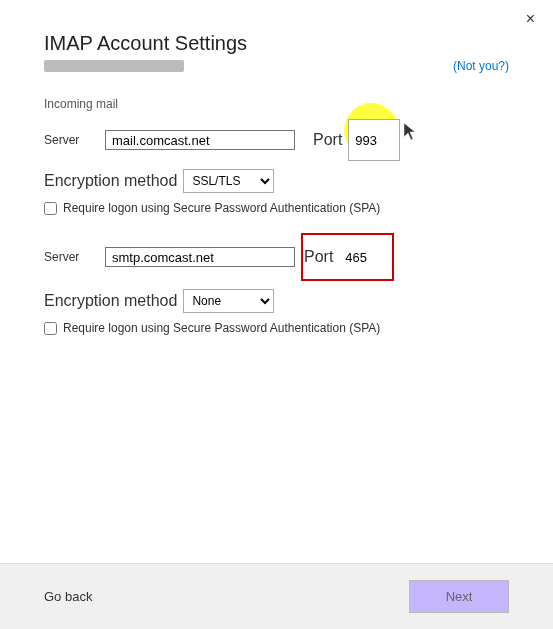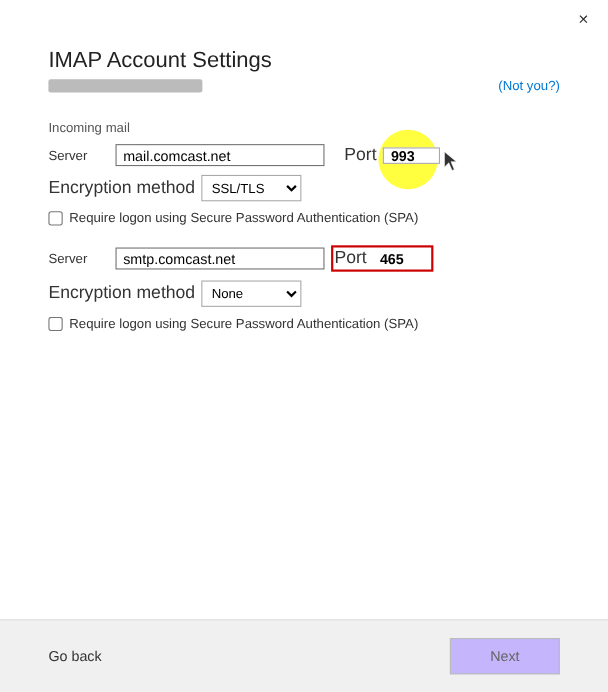--- a/index.html
+++ b/index.html
@@ -33,21 +33,20 @@
     }
     .content {
       padding: 32px 44px 20px 44px;
       flex: 1;
     }
     .title {
       font-size: 20px;
       font-weight: 400;
       color: #222;
       margin-bottom: 4px;
-      margin-top: 12px;
     }
     .subtitle-row {
       display: flex;
       justify-content: space-between;
       align-items: center;
       margin-bottom: 24px;
     }
     .email-blur {
       width: 140px;
       height: 12px;
@@ -87,24 +86,23 @@
     .port-label {
       font-size: 16px;
       color: #333;
       margin-left: 12px;
     }
     .port-input {
       border: 1px solid #aaa;
       padding: 3px 6px;
       font-size: 13px;
       width: 52px;
-      height: 15px;
+      height: 42px;
       text-align: left;
       outline: none;
-      font-weight: bold;
     }
     .yellow-circle {
       position: absolute;
       width: 54px;
       height: 54px;
       background: rgba(255, 255, 0, 0.75);
       border-radius: 50%;
       top: -16px;
       left: -4px;
       pointer-events: none;

